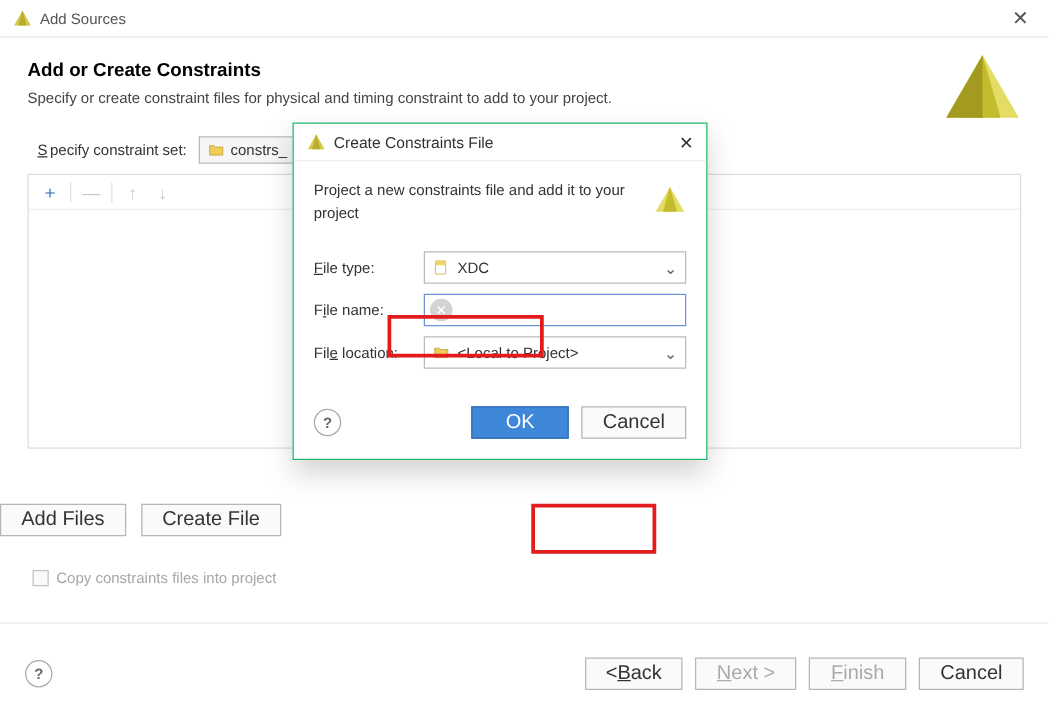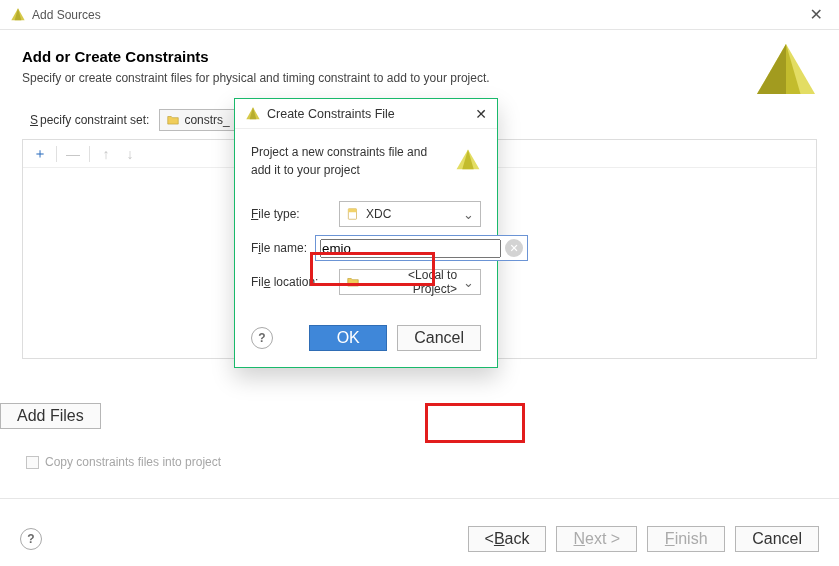--- a/index.html
+++ b/index.html
@@ -145,21 +145,21 @@
     font-size: 12px;
     cursor: pointer;
   }
   .footer .spacer { flex: 1; }
   .footer .btn { min-width: 78px; }
   
   .modal {
     position: absolute;
     left: 234px;
     top: 98px;
-    width: 264px;
+    width: 332px;
     border: 1px solid #19b96b;
     background: #fff;
     box-shadow: 0 10px 22px rgba(0,0,0,.18);
   }
   .modal .m-title {
     display: flex; align-items: center;
     height: 30px;
     padding: 0 10px;
     border-bottom: 1px solid #eee;
     gap: 6px;
@@ -280,20 +280,21 @@
     <span class="tb-sep"></span>
     <span class="tb-btn disabled">—</span>
     <span class="tb-sep"></span>
     <span class="tb-btn disabled">↑</span>
     <span class="tb-btn disabled">↓</span>
   </div>
 </div>
 
 <div class="mid-buttons">
   <div class="btn">Add Files</div>
+  <div class="btn">Create File</div>
 </div>
 
 <div class="highlight-red" style="left:425px; top:403px; width:100px; height:40px;"></div>
 
 <div class="copy-row">
   <span class="checkbox"></span>
   <span>Copy constraints files into project</span>
 </div>
 
 <div class="hr-bottom"></div>
@@ -353,21 +354,20 @@
         <span>XDC</span>
         <span class="chev">⌄</span>
       </div>
     </div>
 
     <div class="form-row" style="position:relative;">
       <span class="lbl">
         <span>F</span><span class="ul" style="text-decoration: underline;">i</span><span>le name:</span>
       </span>
       <div class="name-wrap">
-        <input type="text" value="emio" style="">
         <span class="clear-circle">✕</span>
       </div>
 
     </div>
 
     <div class="form-row">
       <span class="lbl">
         <span>Fil</span><span class="ul">e</span><span> location:</span>
       </span>
       <div class="input-box select">

